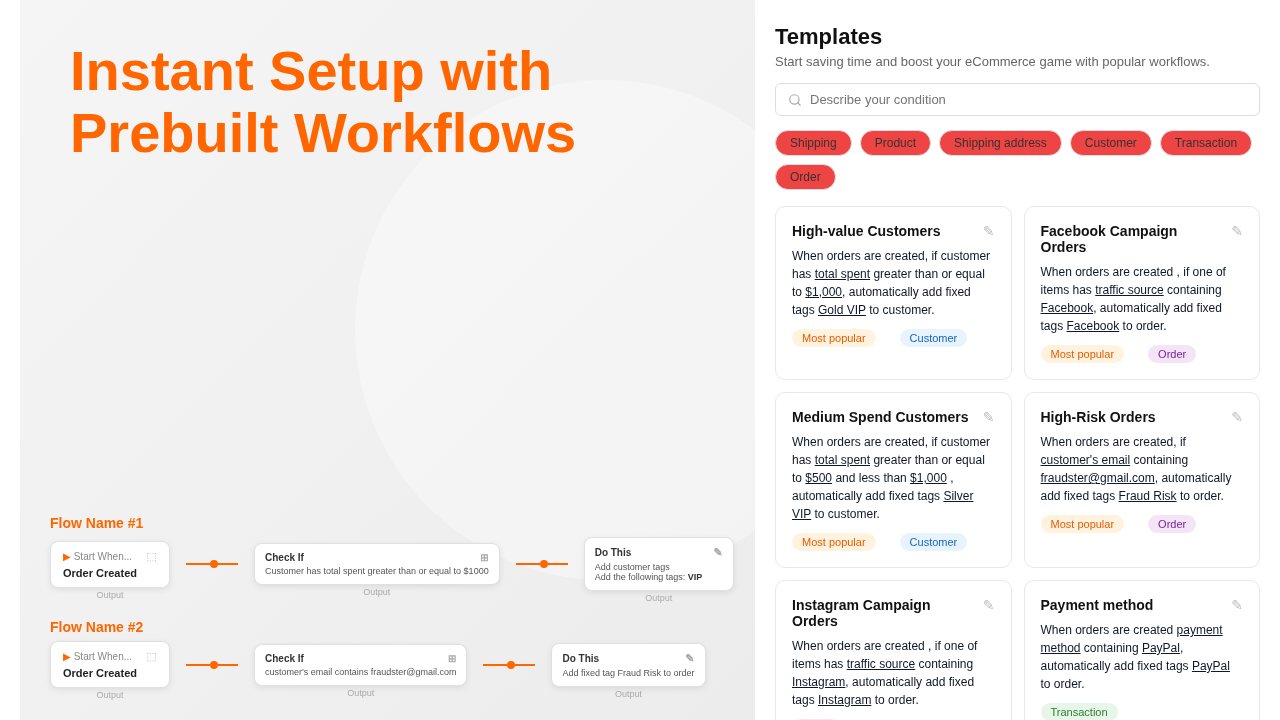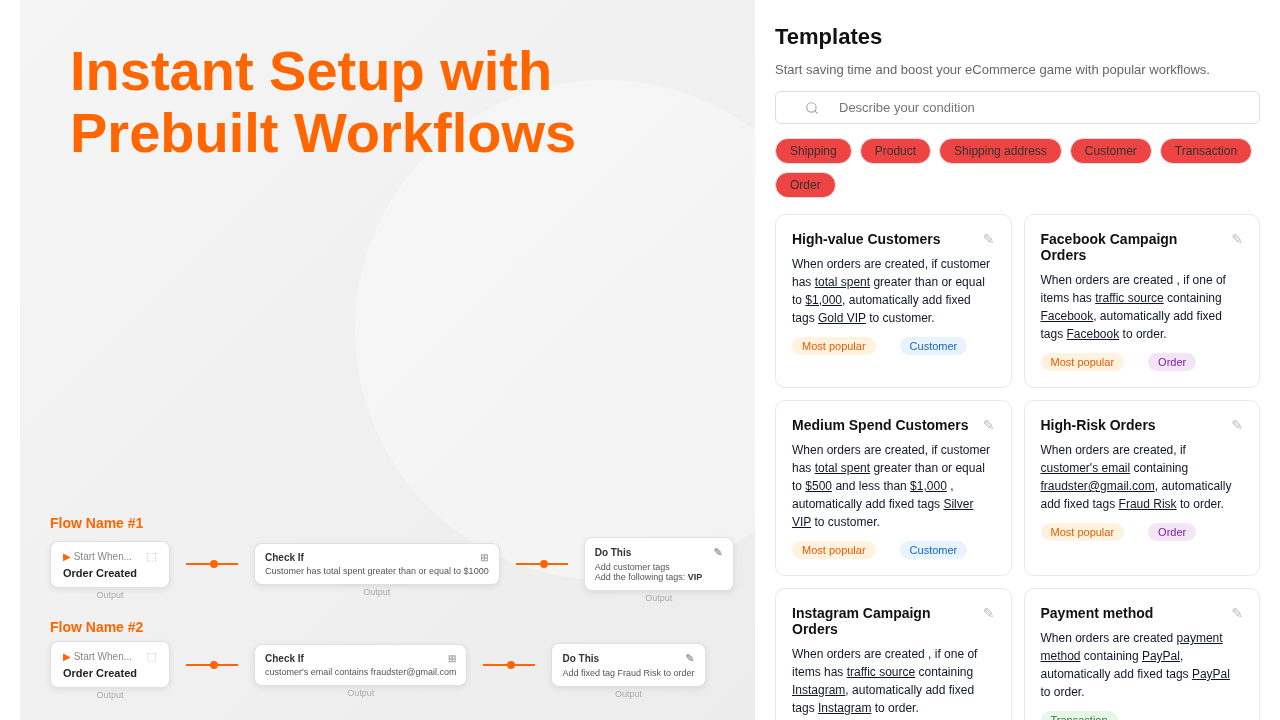--- a/index.html
+++ b/index.html
@@ -149,37 +149,37 @@
       overflow-y: auto;
       padding: 24px 20px;
     }
     .right-panel::-webkit-scrollbar { width: 6px; }
     .right-panel::-webkit-scrollbar-thumb { background: #ddd; border-radius: 3px; }
 
     .templates-title {
       font-size: 22px;
       font-weight: 700;
       color: #111;
-      margin-bottom: 12px;
+      margin-bottom: 4px;
     }
     .templates-subtitle {
       font-size: 13px;
       color: #666;
       margin-bottom: 14px;
     }
 
     
     .search-bar {
       display: flex;
       align-items: center;
       border: 1.5px solid #ddd;
       border-radius: 6px;
-      padding: 8px 29px;
+      padding: 8px 12px;
       margin-bottom: 14px;
-      gap: 20px;
+      gap: 8px;
       justify-content: center;
     }
     .search-input {
       border: none;
       outline: none;
       font-size: 13px;
       color: #555;
       flex: 1;
       background: transparent;
     }

